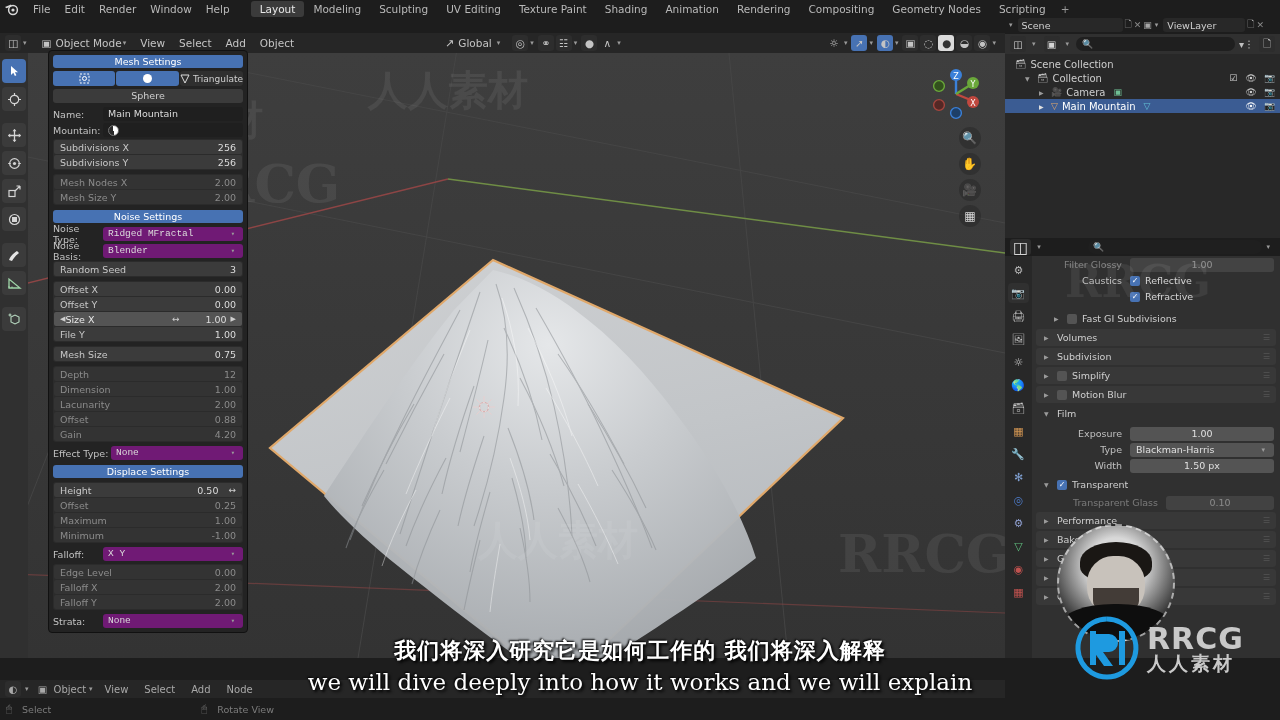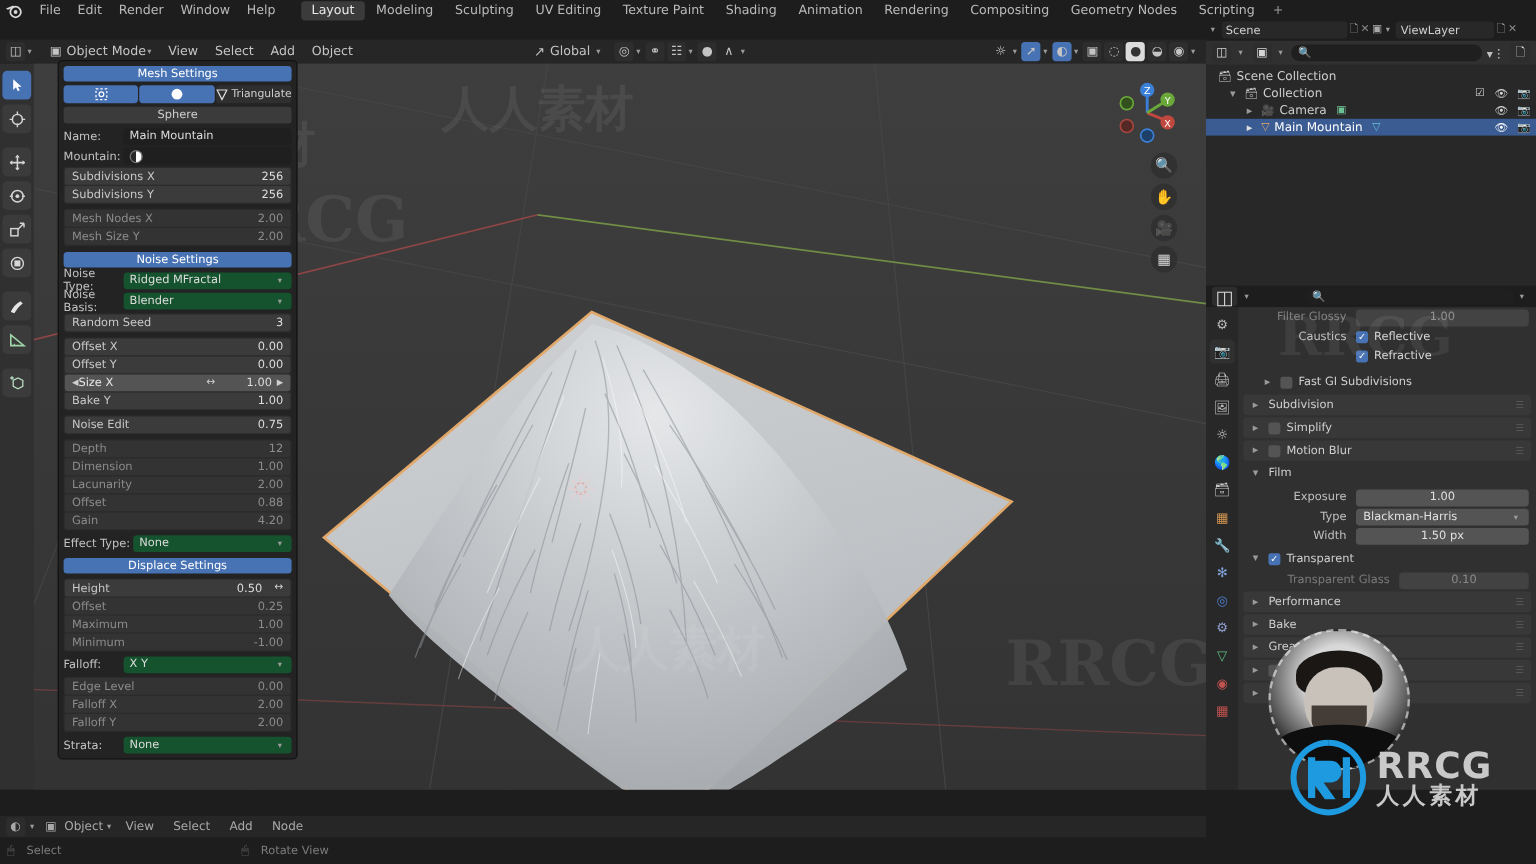--- a/index.html
+++ b/index.html
@@ -72,23 +72,23 @@
   .g-row { display:flex; justify-content:space-between; align-items:center;
     height:14px; padding:0 6px; background:#3b3b3b; border-radius:2px; margin-bottom:1px;
     font-size:9.5px; color:#c8c8c8; }
   .g-row:last-child { margin-bottom:0; }
   .g-row.hl { background:#545454; color:#e8e8e8; }
   .g-row.dim { background:#333; color:#8b8b8b; }
   .g-row .v { color:#dcdcdc; }
   .g-row.dim .v { color:#8b8b8b; }
   .dd { display:flex; align-items:center; height:14px; margin-bottom:3px; font-size:9.5px;}
   .dd .lab { width:50px; color:#c2c2c2; }
-  .dd .sel { flex:1; height:14px; background:#14532d; border-radius:3px;
+  .dd .sel { flex:1; height:14px; background:#701a75; border-radius:3px;
     padding:0 5px; line-height:14px; display:flex; align-items:center;
-    justify-content:space-between; color:#dcdcdc;}
+    justify-content:space-between; color:#dcdcdc;font-family:Liberation Mono, monospace;}
   .matswatch { width:11px; height:11px; border-radius:50%;
     background:conic-gradient(#fff 0 50%, #2a2a2a 50% 100%); border:1px solid #777;
     margin-right:4px; }
   .arrowL,.arrowR { font-size:7px; color:#cfcfcf; }
   .harrow { font-size:9px; color:#cfcfcf; }
 
   
   #outliner-hdr { position:absolute; left:1005px; top:16px; width:275px; height:18px;
     background:#1d1d1d; display:flex; align-items:center; font-size:10px; gap:2px; padding:0 3px;}
   .idfield { height:14px; background:#282828; border-radius:3px; display:flex;
@@ -544,28 +544,28 @@
         <span class="v">0.00</span>
       </div>
       <div class="g-row hl">
         <span class="arrowL">◀</span>
         <span style="margin-right:auto;margin-left:0">Size X</span>
         <span class="harrow" style="margin-right:26px">↔</span>
         <span class="v">1.00</span>
         <span class="arrowR" style="margin-left:4px">▶</span>
       </div>
       <div class="g-row">
-        <span>Bake Y</span>
+        <span>File Y</span>
         <span class="v">1.00</span>
       </div>
     </div>
 
     <div class="grp">
       <div class="g-row">
-        <span>Noise Edit</span>
+        <span>Mesh Size</span>
         <span class="v">0.75</span>
       </div>
     </div>
 
     <div class="grp">
       <div class="g-row dim">
         <span>Depth</span>
         <span class="v">12</span>
       </div>
       <div class="g-row dim">
@@ -752,20 +752,25 @@
         </div>
       </div>
 
       <div class="panelrow flat sub" style="margin-top:6px">
         <span class="tri">▶</span>
         <span class="cbx off"></span>
         <span>Fast GI Subdivisions</span>
       </div>
       <div class="panelrow">
         <span class="tri">▶</span>
+        <span>Volumes</span>
+        <span class="grip">☰</span>
+      </div>
+      <div class="panelrow">
+        <span class="tri">▶</span>
         <span>Subdivision</span>
         <span class="grip">☰</span>
       </div>
       <div class="panelrow">
         <span class="tri">▶</span>
         <span class="cbx off"></span>
         <span>Simplify</span>
         <span class="grip">☰</span>
       </div>
       <div class="panelrow">
@@ -849,20 +854,24 @@
     <div class="mi">Node</div>
   </div>
 
   <div id="statusbar">
     <span style="font-size:10px">🖱</span>
     <span>Select</span>
     <span style="margin-left:140px;font-size:10px">🖱</span>
     <span>Rotate View</span>
   </div>
 
+  <div id="subs">
+    <div id="sub-cn">我们将深入研究它是如何工作的 我们将深入解释</div>
+    <div id="sub-en">we will dive deeply into how it works and we will explain</div>
+  </div>
 
   <div id="avatar">
     <div class="hair"></div>
     <div class="face"></div>
     <div class="beard"></div>
     <div class="torso"></div>
   </div>
 
   <div id="logo">
     <div class="mark">

